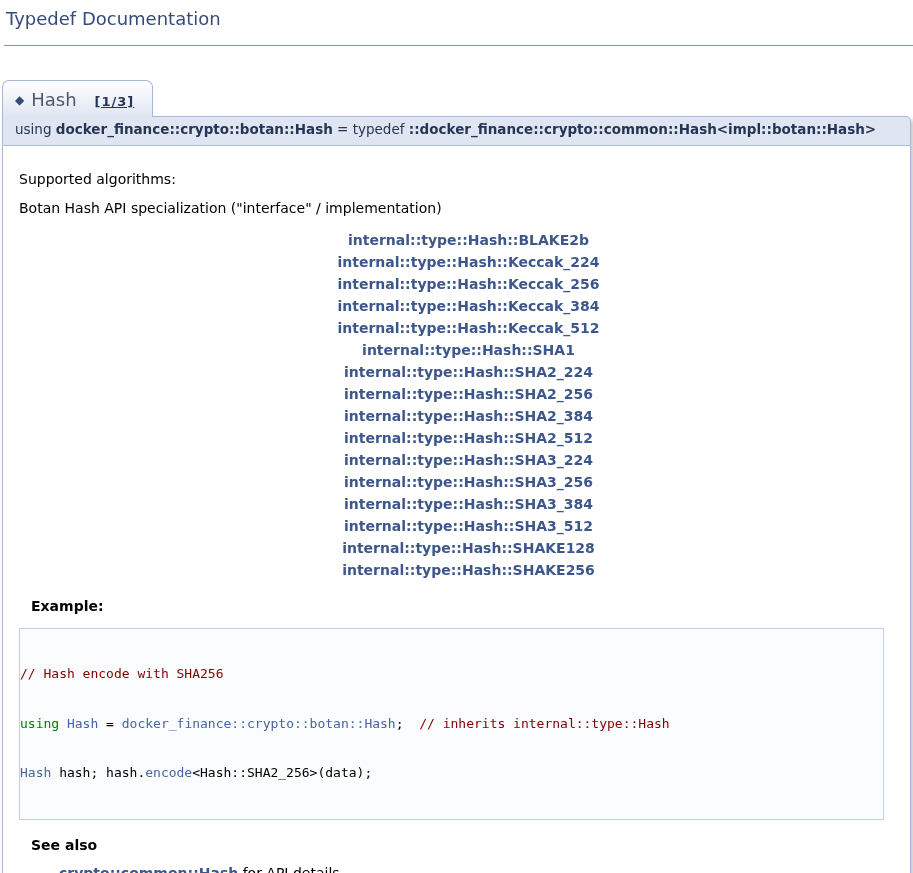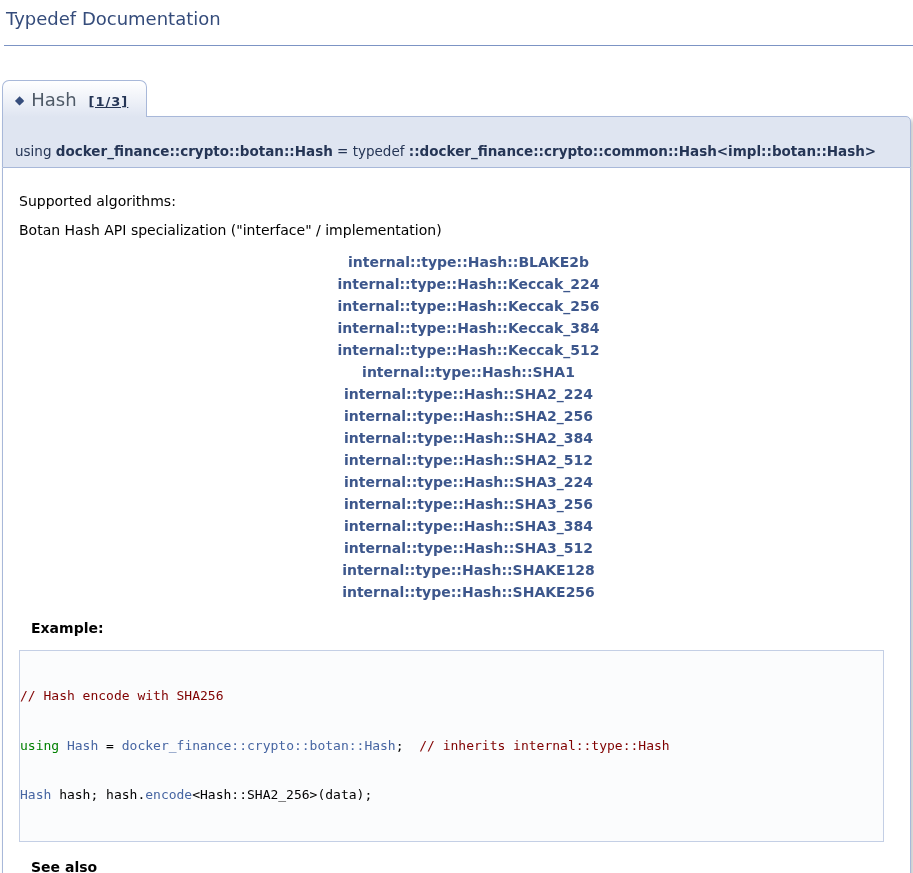--- a/index.html
+++ b/index.html
@@ -23,30 +23,30 @@
   }
   .memtitle{
     display:inline-block;position:relative;z-index:2;
     margin:34px 0 -1px 2px;padding:8px 18px 7px 12px;
     border:1px solid var(--box-border);border-bottom:none;
     border-top-left-radius:7px;border-top-right-radius:7px;
     background:linear-gradient(to bottom,#ffffff 0%,#eef1f8 55%,#DFE5F1 100%);
   }
   .memtitle .permalink{color:#364D7C;font-size:12px;margin-right:7px;vertical-align:2px;cursor:pointer;text-decoration:none;}
   .memtitle .mname{font-size:18px;color:#4F5A67;}
-  .memtitle .overload{font-size:13px;font-weight:bold;color:#253555;margin-left:12px;letter-spacing:1px;text-decoration:underline;}
+  .memtitle .overload{font-size:13px;font-weight:bold;color:#253555;margin-left:18px;letter-spacing:1px;text-decoration:underline;}
   .memitem{
     margin:0 2px;border-radius:0 0 6px 6px;
     box-shadow:3px 4px 5px rgba(0,0,0,0.22);
   }
   .memproto{
     background:var(--proto-bg);
     border:1px solid var(--box-border);
     border-top-right-radius:5px;
-    padding:26px 10px 8px 12px;
+    padding:4px 10px 8px 12px;
     color:var(--proto-text);font-size:13.5px;
     white-space:nowrap;overflow:hidden;
   }
   .memproto b{font-weight:bold;}
   .memdoc{
     background:#fff;border:1px solid var(--box-border);border-top:none;
     border-bottom-left-radius:6px;border-bottom-right-radius:6px;
     padding:12px 12px 22px 16px;
   }
   .memdoc p{margin:13px 0;}

